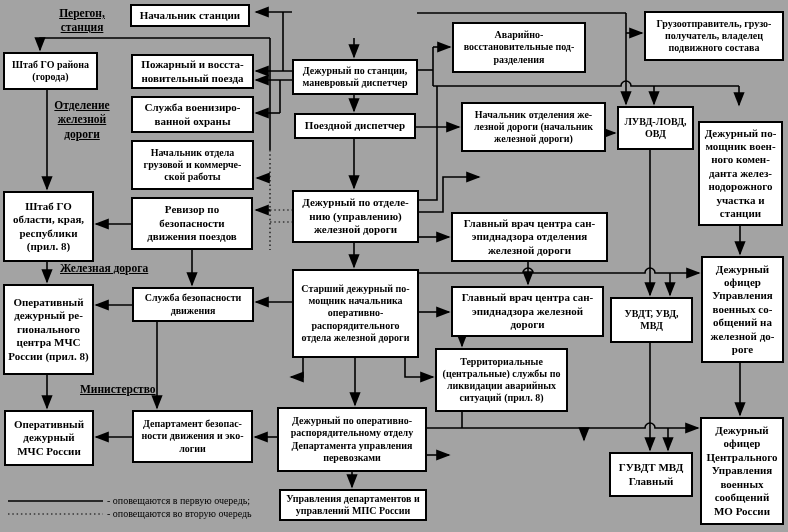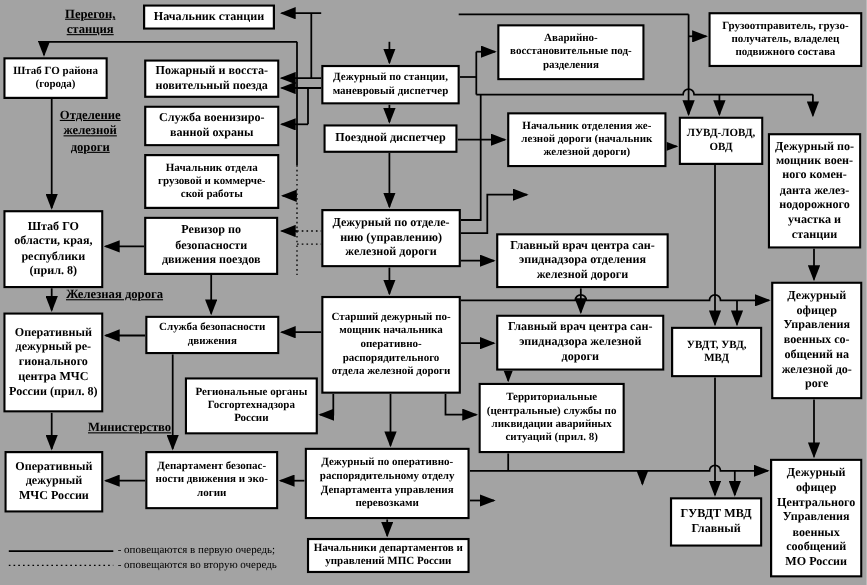--- a/index.html
+++ b/index.html
@@ -117,25 +117,24 @@
   <div class="box" style="left:292px;top:190px;width:127px;height:53px">Дежурный по отделе-нию (управлению) железной дороги</div>
   <div class="box" style="left:3px;top:191px;width:91px;height:71px">Штаб ГО области, края, республики (прил. 8)</div>
   <div class="box" style="left:131px;top:197px;width:122px;height:53px">Ревизор по безопасности движения поездов</div>
   <div class="box" style="left:451px;top:212px;width:157px;height:50px">Главный врач центра сан-эпиднадзора отделения железной дороги</div>
   <div class="box" style="left:3px;top:284px;width:91px;height:91px">Оперативный дежурный ре-гионального центра МЧС России (прил. 8)</div>
   <div class="box f10" style="left:132px;top:287px;width:122px;height:35px">Служба безопасности движения</div>
   <div class="box f10" style="left:292px;top:269px;width:127px;height:89px">Старший дежурный по-мощник начальника оперативно-распорядительного отдела железной дороги</div>
   <div class="box" style="left:451px;top:286px;width:153px;height:51px">Главный врач центра сан-эпиднадзора железной дороги</div>
   <div class="box f10" style="left:610px;top:297px;width:83px;height:46px">УВДТ, УВД, МВД</div>
   <div class="box" style="left:701px;top:256px;width:83px;height:107px">Дежурный офицер Управления военных со-общений на железной до-роге</div>
-  <div class="box f10" style="left:168px;top:343px;width:121px;height:52px">Региональные органы Госгортехнадзора России</div>
   <div class="box f10" style="left:435px;top:348px;width:133px;height:64px">Территориальные (центральные) службы по ликвидации аварийных ситуаций (прил. 8)</div>
   <div class="box" style="left:4px;top:410px;width:90px;height:56px">Оперативный дежурный МЧС России</div>
   <div class="box f10" style="left:132px;top:410px;width:121px;height:53px">Департамент безопас-ности движения и эко-логии</div>
   <div class="box f10" style="left:277px;top:407px;width:150px;height:65px">Дежурный по оперативно-распорядительному отделу Департамента управления перевозками</div>
   <div class="box" style="left:609px;top:452px;width:84px;height:45px">ГУВДТ МВД Главный</div>
   <div class="box" style="left:700px;top:417px;width:84px;height:108px">Дежурный офицер Центрального Управления военных сообщений МО России</div>
-  <div class="box f10" style="left:279px;top:489px;width:148px;height:32px">Начальники департаментов и управлений МПС России</div>
+  <div class="box f10" style="left:279px;top:489px;width:148px;height:32px">Управления департаментов и управлений МПС России</div>
 
   <div class="leg" style="left:107px;top:495px">- оповещаются в первую очередь;</div>
   <div class="leg" style="left:107px;top:508px">- оповещаются во вторую очередь</div>
 
 </div>
 
 </body></html>

